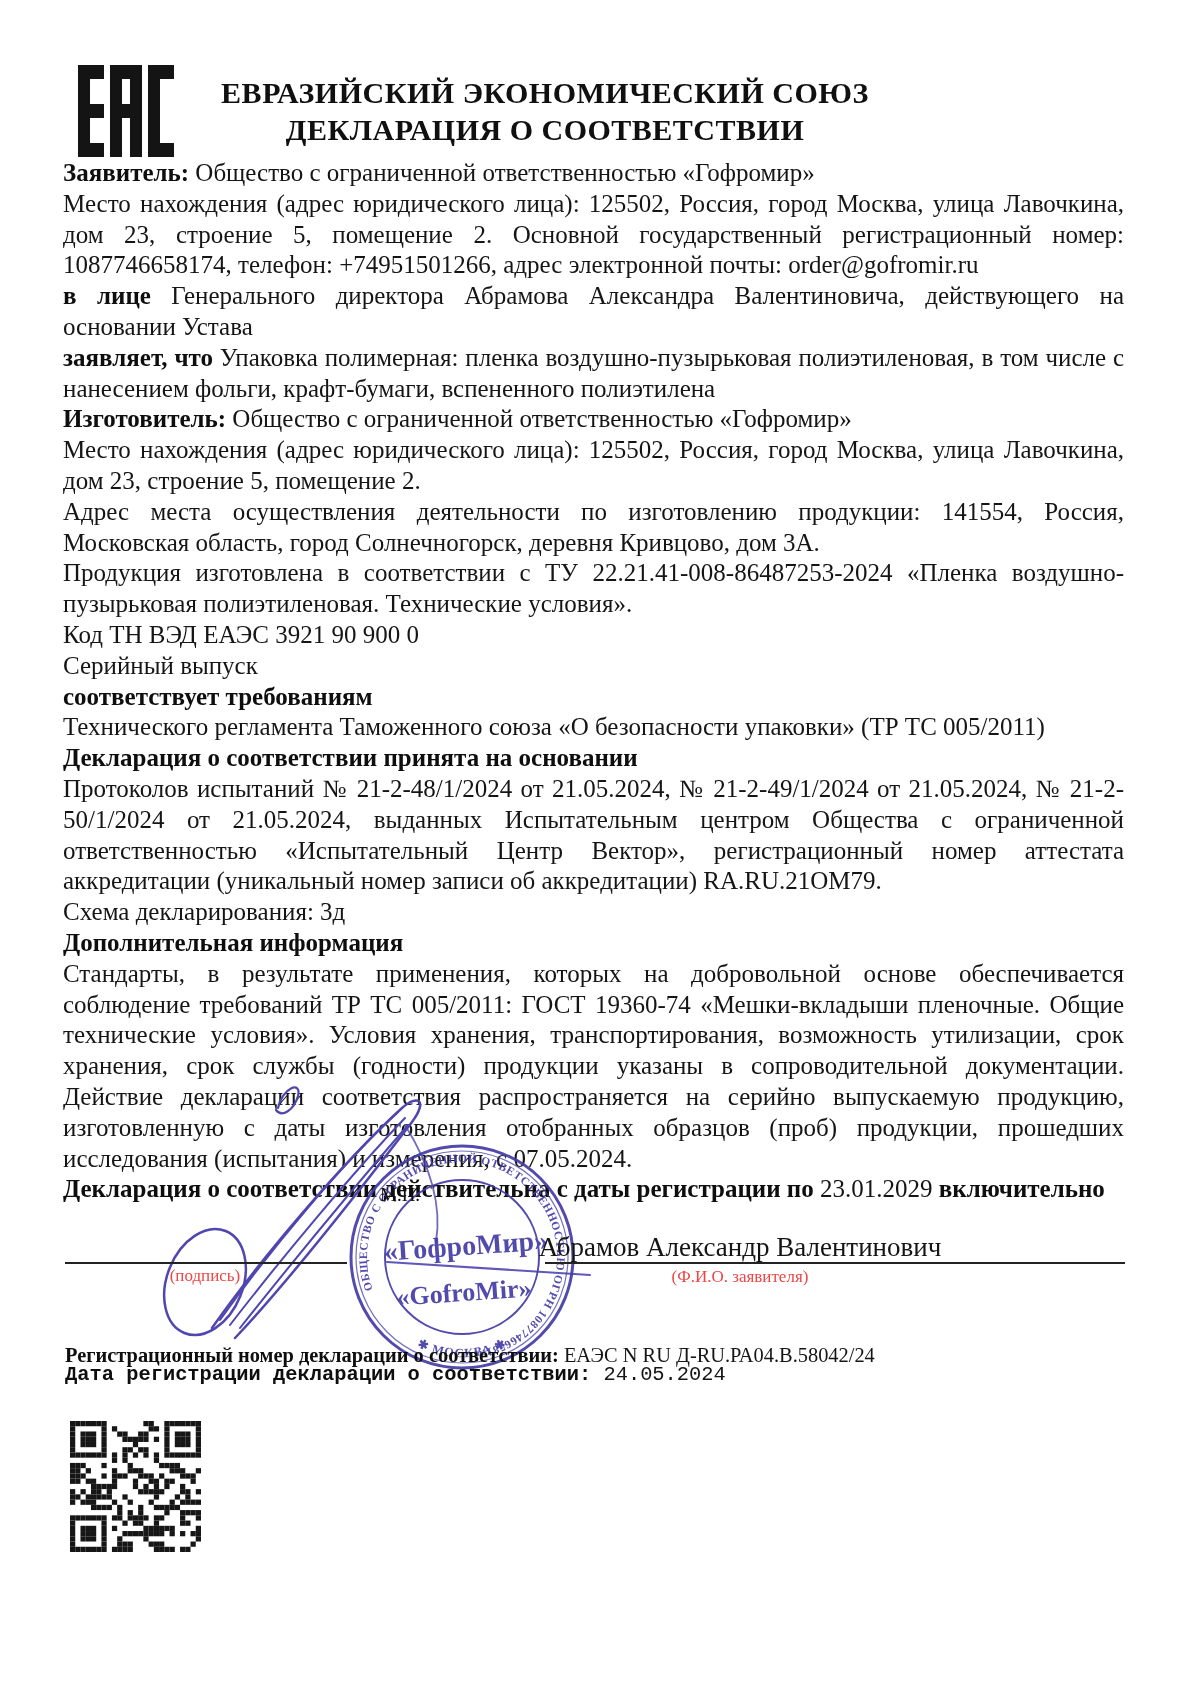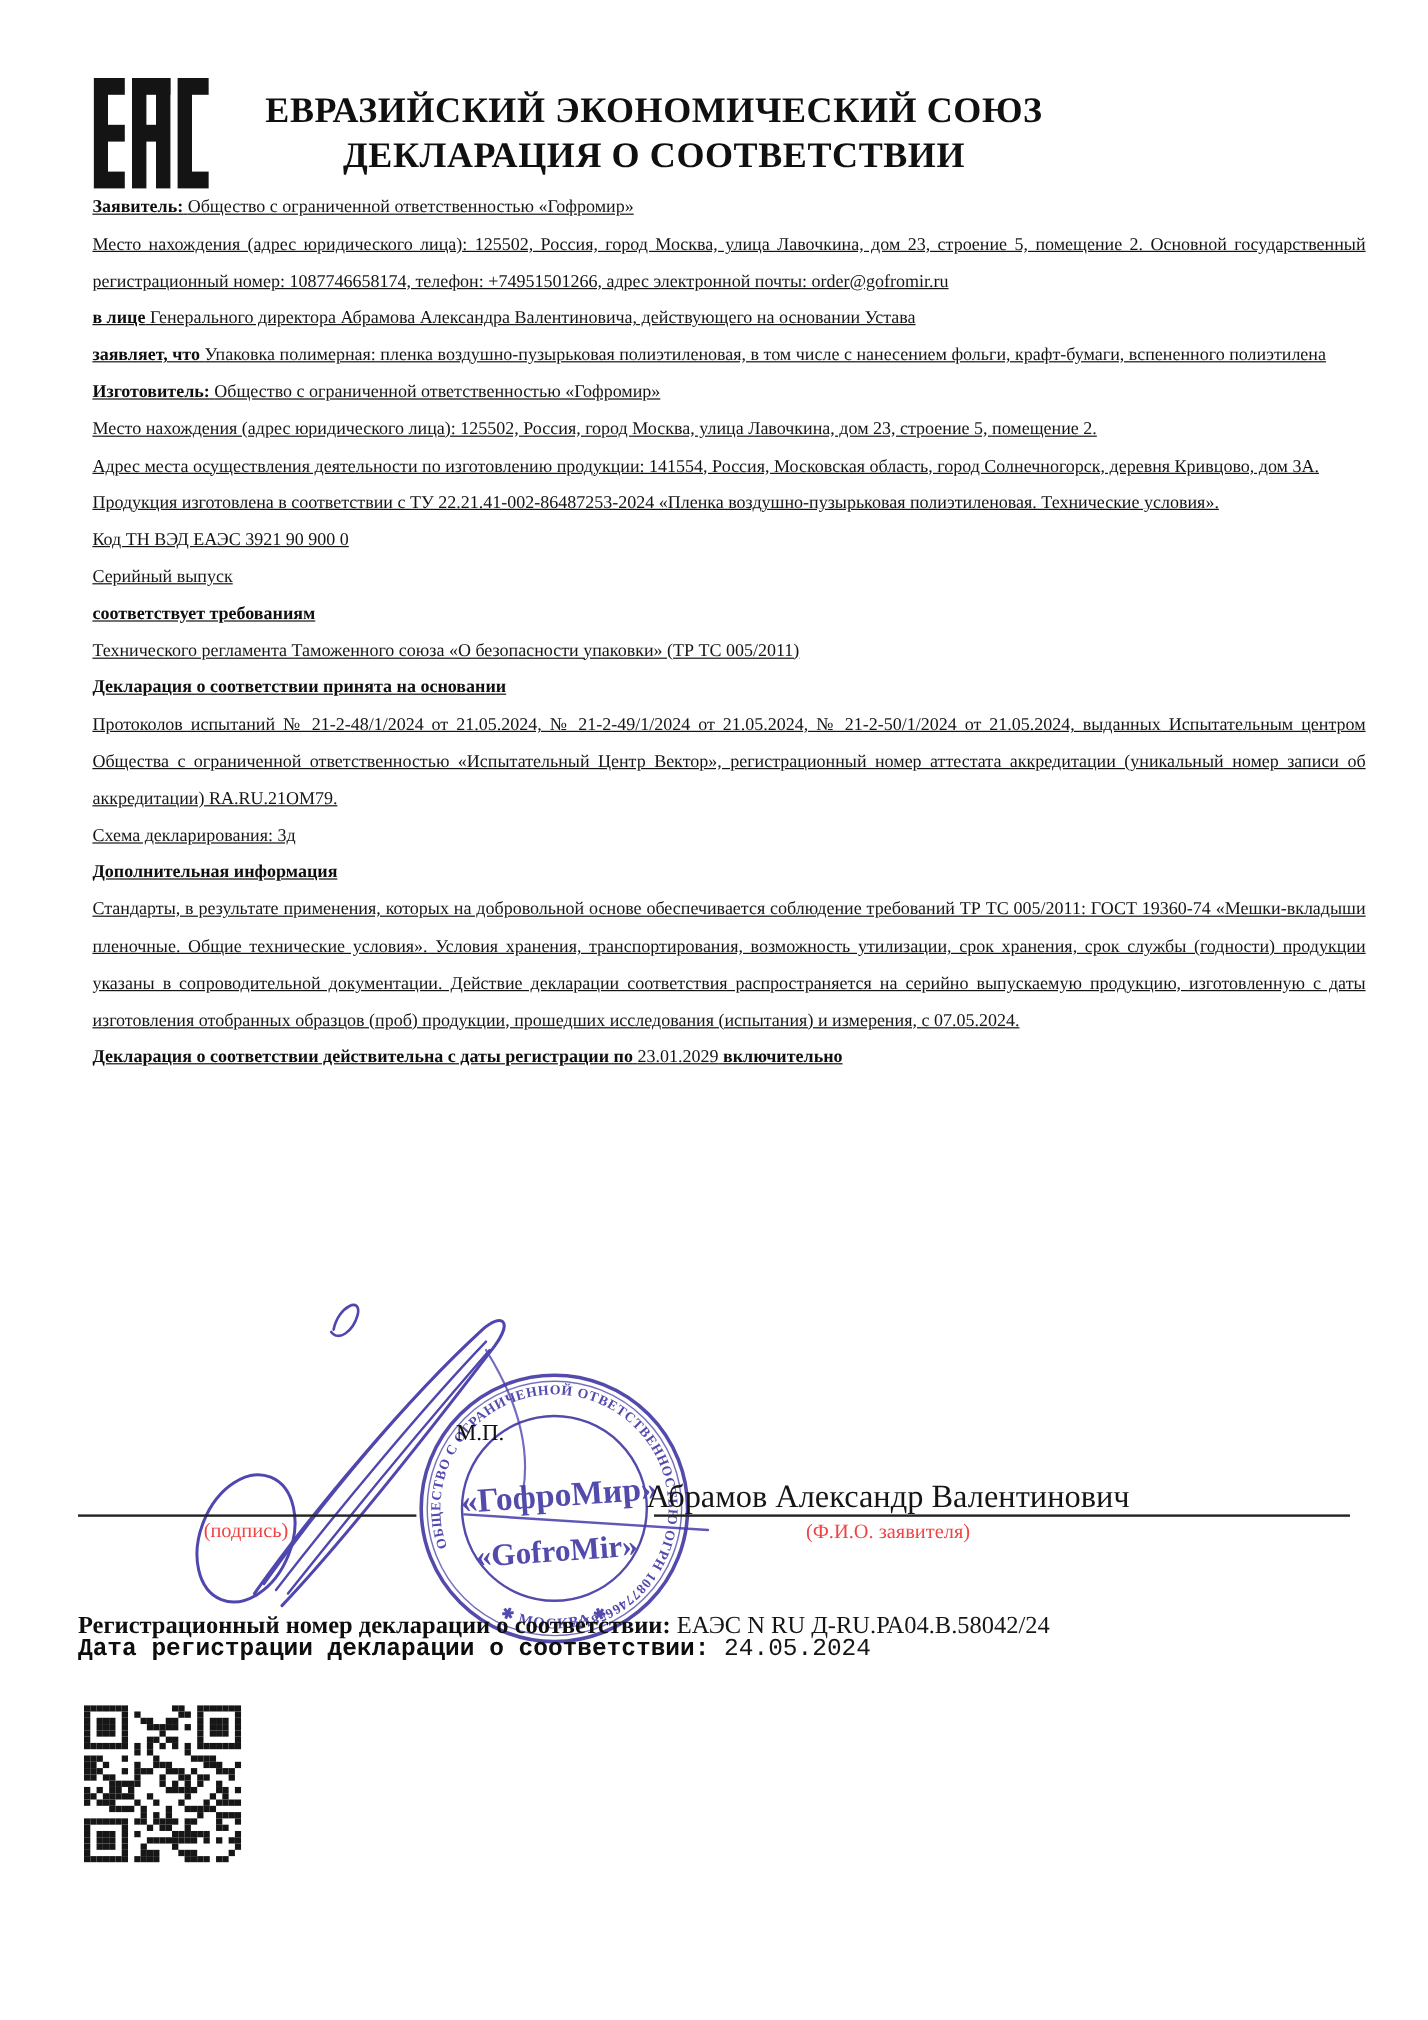--- a/index.html
+++ b/index.html
@@ -15,24 +15,23 @@
   .eac-logo{position:absolute;left:78px;top:64px;width:96px;height:94px;}
   
   .doc-title{
     position:absolute;left:95px;top:74px;width:900px;
     text-align:center;font-weight:bold;
     font-size:30px;line-height:37px;letter-spacing:.5px;
     color:#101010;
   }
   
   .body-text{
-    position:absolute;left:77px;top:158px;width:1061px;
-    font-size:15px;line-height:30.8px;
+    position:absolute;left:63px;top:158px;width:1061px;
+    font-size:25px;line-height:30.8px;
     text-align:justify;
-    text-decoration:underline;
   }
   .body-text p{margin:0;}
   b{font-weight:bold;color:#0e0e0e;}
   
   .sig-line{position:absolute;border-top:2px solid #232323;height:0;}
   .sig-line.left{left:65px;top:1262px;width:282px;}
   .sig-line.right{left:545px;top:1262px;width:580px;}
   .sig-caption{position:absolute;font-size:17px;color:#ef4444;text-align:center;}
   .caption-podpis{left:85px;top:1266px;width:240px;}
   .fio-name{position:absolute;left:530px;top:1232px;width:420px;text-align:center;font-size:27px;}
@@ -77,21 +76,21 @@
   </div>
 
   <div class="body-text">
     <p><b>Заявитель:</b> <span>Общество с ограниченной ответственностью «Гофромир»</span></p>
     <p>Место нахождения (адрес юридического лица): 125502, Россия, город Москва, улица Лавочкина, дом 23, строение 5, помещение 2. Основной государственный регистрационный номер: 1087746658174, телефон: +74951501266, адрес электронной почты: order@gofromir.ru</p>
     <p><b>в лице</b> <span>Генерального директора Абрамова Александра Валентиновича, действующего на основании Устава</span></p>
     <p><b>заявляет, что</b> <span>Упаковка полимерная: пленка воздушно-пузырьковая полиэтиленовая, в том числе с нанесением фольги, крафт-бумаги, вспененного полиэтилена</span></p>
     <p><b>Изготовитель:</b> <span>Общество с ограниченной ответственностью «Гофромир»</span></p>
     <p>Место нахождения (адрес юридического лица): 125502, Россия, город Москва, улица Лавочкина, дом 23, строение 5, помещение 2.</p>
     <p>Адрес места осуществления деятельности по изготовлению продукции: 141554, Россия, Московская область, город Солнечногорск, деревня Кривцово, дом 3А.</p>
-    <p>Продукция изготовлена в соответствии с ТУ 22.21.41-002-86487253-2024 «Пленка воздушно-пузырьковая полиэтиленовая. Технические условия».</p>
+    <p>Продукция изготовлена в соответствии с ТУ 22.21.41-008-86487253-2024 «Пленка воздушно-пузырьковая полиэтиленовая. Технические условия».</p>
     <p>Код ТН ВЭД ЕАЭС 3921 90 900 0</p>
     <p>Серийный выпуск</p>
     <p><b>соответствует требованиям</b></p>
     <p>Технического регламента Таможенного союза «О безопасности упаковки» (ТР ТС 005/2011)</p>
     <p><b>Декларация о соответствии принята на основании</b></p>
     <p>Протоколов испытаний № 21-2-48/1/2024 от 21.05.2024, № 21-2-49/1/2024 от 21.05.2024, № 21-2-50/1/2024 от 21.05.2024, выданных Испытательным центром Общества с ограниченной ответственностью «Испытательный Центр Вектор»,  регистрационный номер аттестата аккредитации (уникальный номер записи об аккредитации) RA.RU.21ОМ79.</p>
     <p>Схема декларирования: 3д</p>
     <p><b>Дополнительная информация</b></p>
     <p>Стандарты, в результате применения, которых на добровольной основе обеспечивается соблюдение требований ТР ТС 005/2011: ГОСТ 19360-74 «Мешки-вкладыши пленочные. Общие технические условия». Условия хранения, транспортирования, возможность утилизации, срок хранения, срок службы (годности) продукции указаны в сопроводительной документации. Действие декларации соответствия распространяется на серийно выпускаемую продукцию, изготовленную с даты изготовления отобранных образцов (проб) продукции, прошедших исследования (испытания) и измерения, с 07.05.2024.</p>
     <p><b>Декларация о соответствии действительна с даты регистрации по</b> <span>23.01.2029</span> <b>включительно</b></p>

